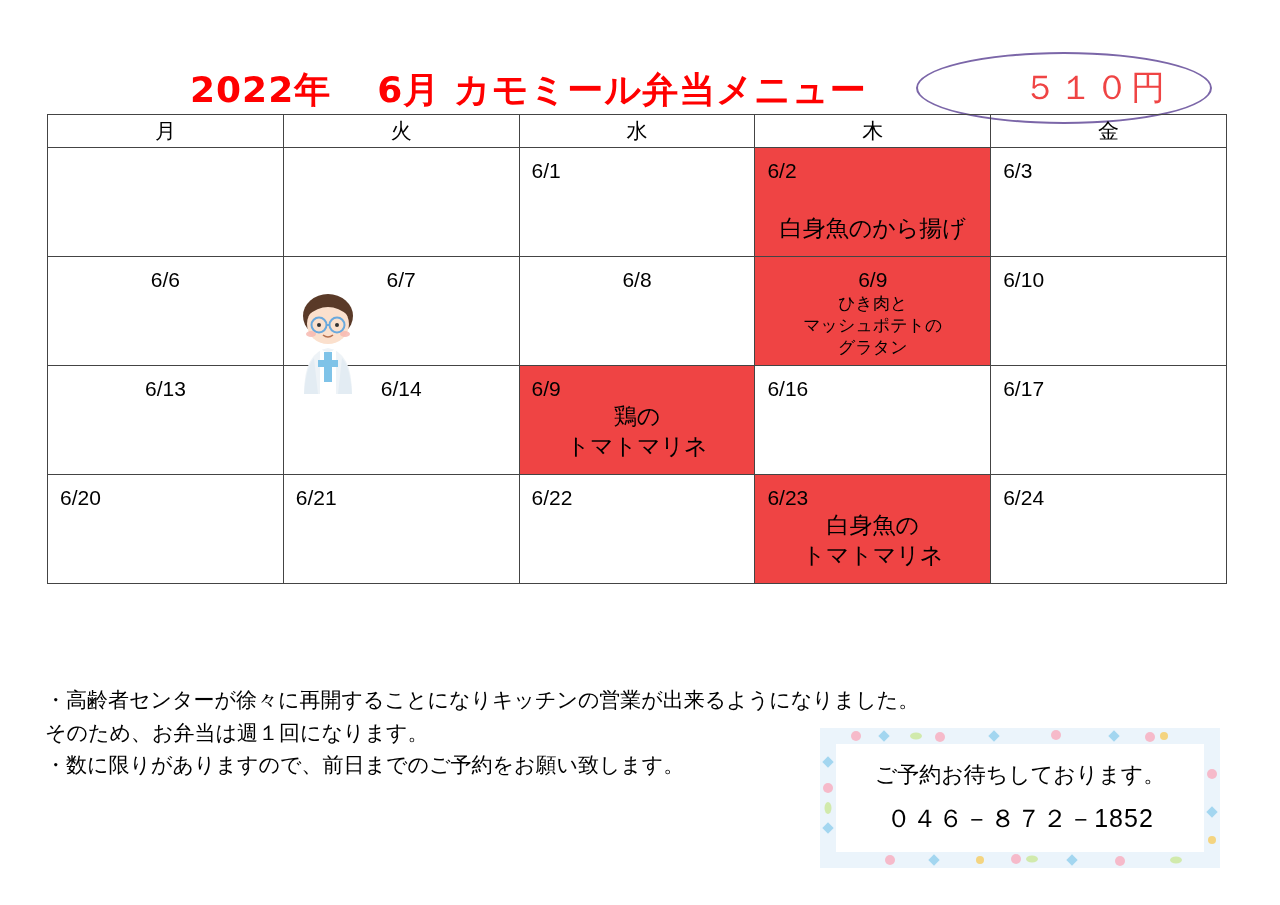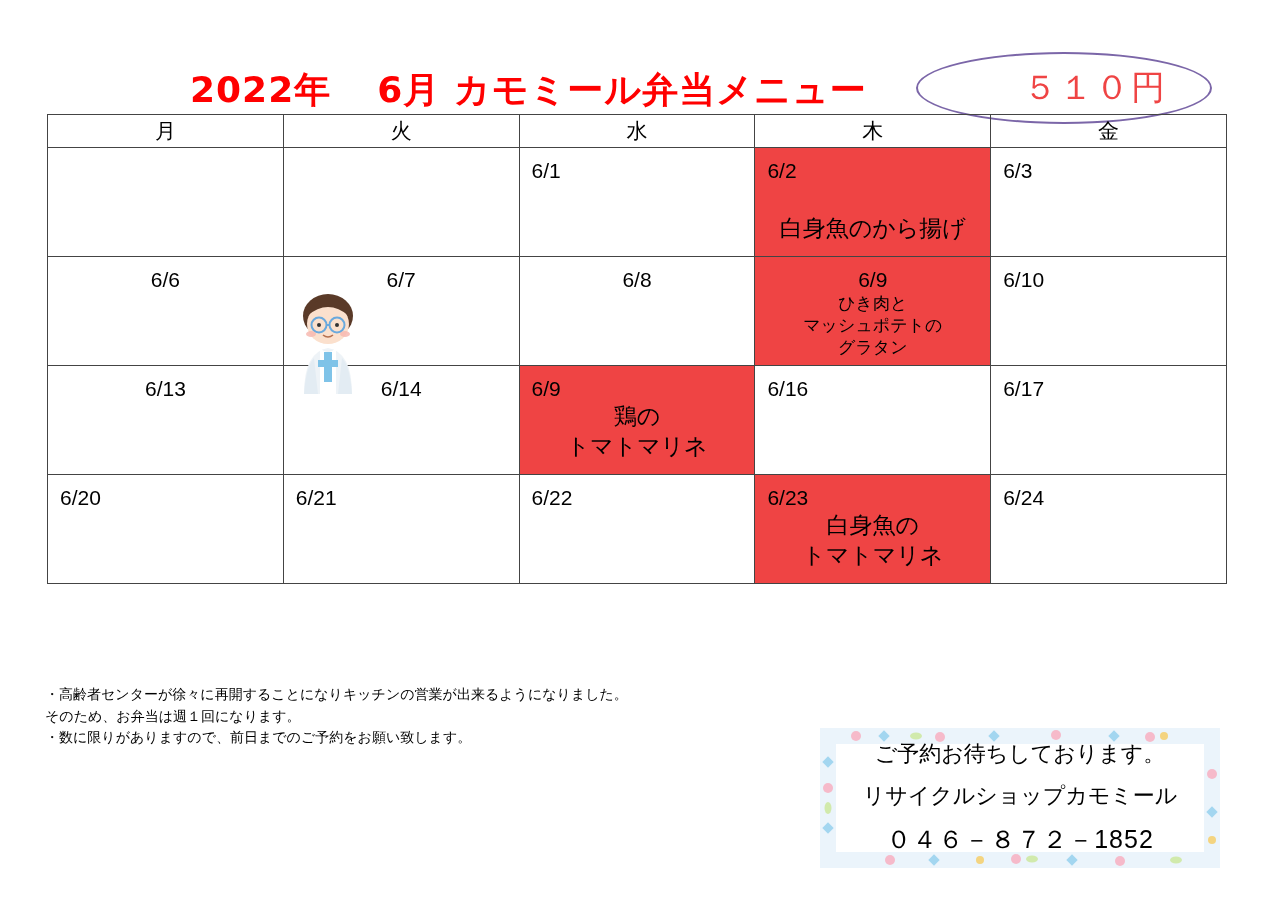--- a/index.html
+++ b/index.html
@@ -132,21 +132,21 @@
     width: 96px;
     height: 104px;
   }
 
   
   .notes {
     position: absolute;
     left: 45px;
     top: 684px;
     width: 780px;
-    font-size: 14px;
+    font-size: 21px;
     line-height: 1.55;
   }
   .notes div { white-space: nowrap; }
   .contact-frame {
     position: absolute;
     left: 820px;
     top: 728px;
     width: 400px;
     height: 140px;
     box-sizing: border-box;
@@ -336,15 +336,14 @@
     </g>
     <g fill="#f4d27a">
       <circle cx="160" cy="132" r="4"></circle>
         <circle cx="344" cy="8" r="4"></circle>
         <circle cx="392" cy="112" r="4"></circle>
     </g>
   </g>
 </svg>
 <div class="contact-inner">
   <div>ご予約お待ちしております。</div>
-  <div>リサイクルショップカモミール</div>
   <div class="tel">０４６－８７２－1852</div>
 </div>
 
 </body></html>

